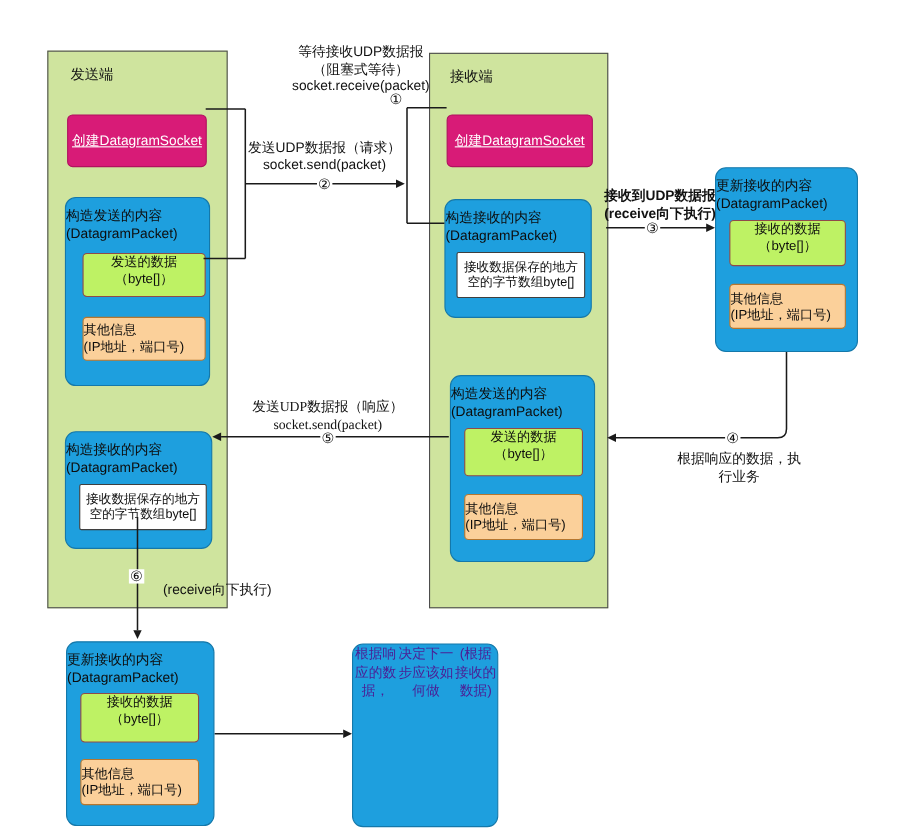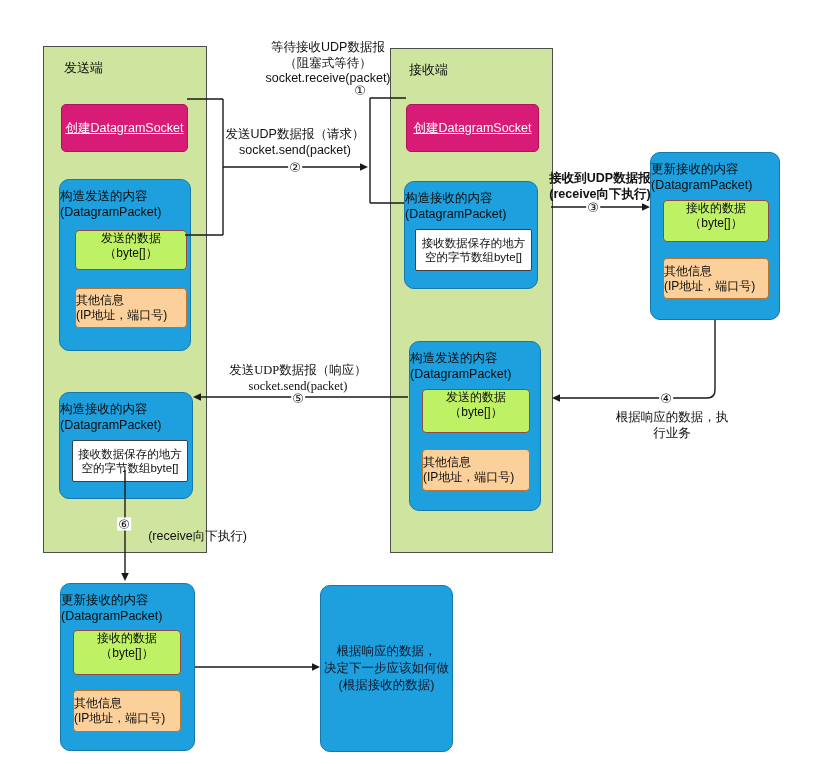--- a/index.html
+++ b/index.html
@@ -17,22 +17,22 @@
   .blue-title{text-align:left;padding-top:8px;font-size:12.5px;line-height:16px;}
   .blue-title span{display:block;}
   .box-pink{background:#bef264;border:1px solid #8f4a4a;border-radius:4px;text-align:center;
     font-size:12px;line-height:15px;display:flex;flex-direction:column;}
   .box-pink span,.box-orange span,.box-white span{display:block;}
   .box-orange{background:#fbd09a;border:1px solid #b5762f;border-radius:4px;
     font-size:12px;line-height:15px;display:flex;flex-direction:column;justify-content:center;}
   .box-white{background:#ffffff;border:1px solid #3f3f3f;border-radius:2px;text-align:center;
     font-size:11.5px;line-height:14.5px;display:flex;flex-direction:column;justify-content:center;
     white-space:nowrap;}
-  .box-decision{background:#1e9fde;border:1px solid #1478aa;border-radius:10px;color:#0f172a;
-    display:flex;flex-direction:column;justify-content:center;text-align:center;
+  .box-decision{background:#1e9fde;border:1px solid #1478aa;border-radius:10px;color:#4c1d95;
+    display:flex;justify-content:center;text-align:center;
     font-size:12.5px;line-height:17px;}
   .box-decision span{display:block;}
   .ann{position:absolute;z-index:4;text-align:center;font-size:12.5px;line-height:15.5px;color:#111;}
   .ann span{display:block;white-space:nowrap;}
   .num{position:absolute;z-index:4;font-size:13px;line-height:1;background:#fff;padding:0 1px;
     transform:translate(-50%,-50%);}
 </style>
 </head>
 <body>
 

